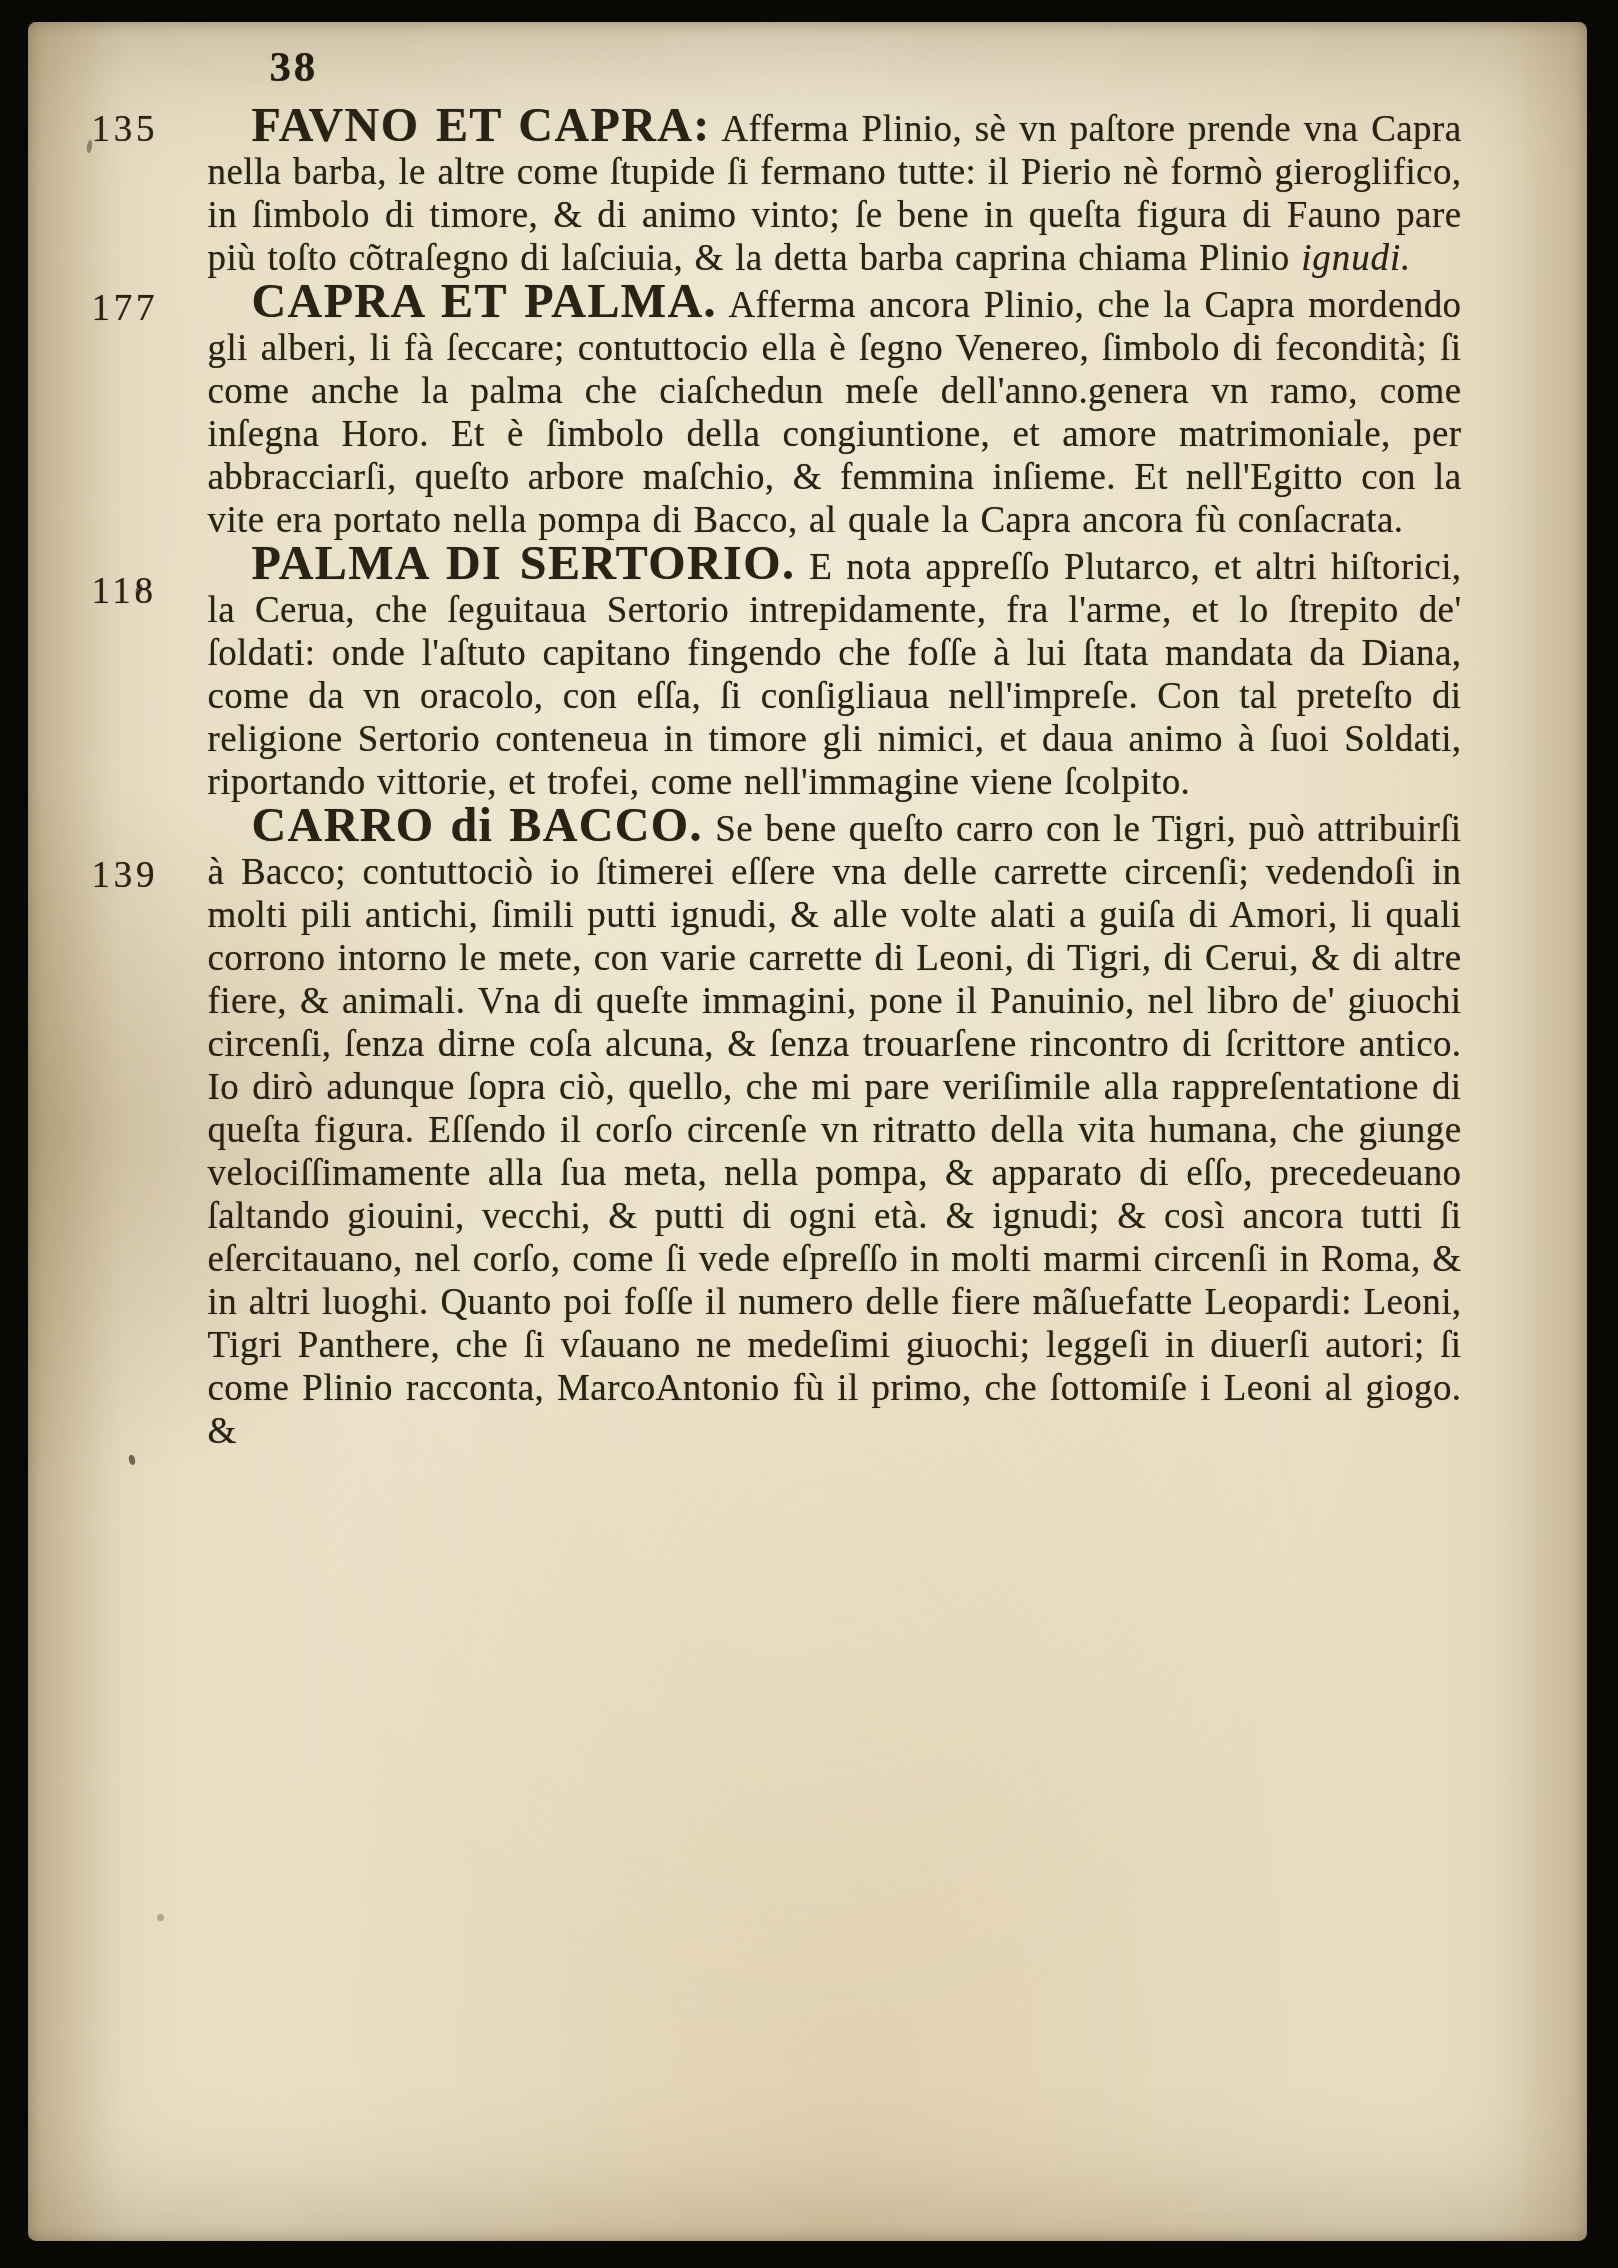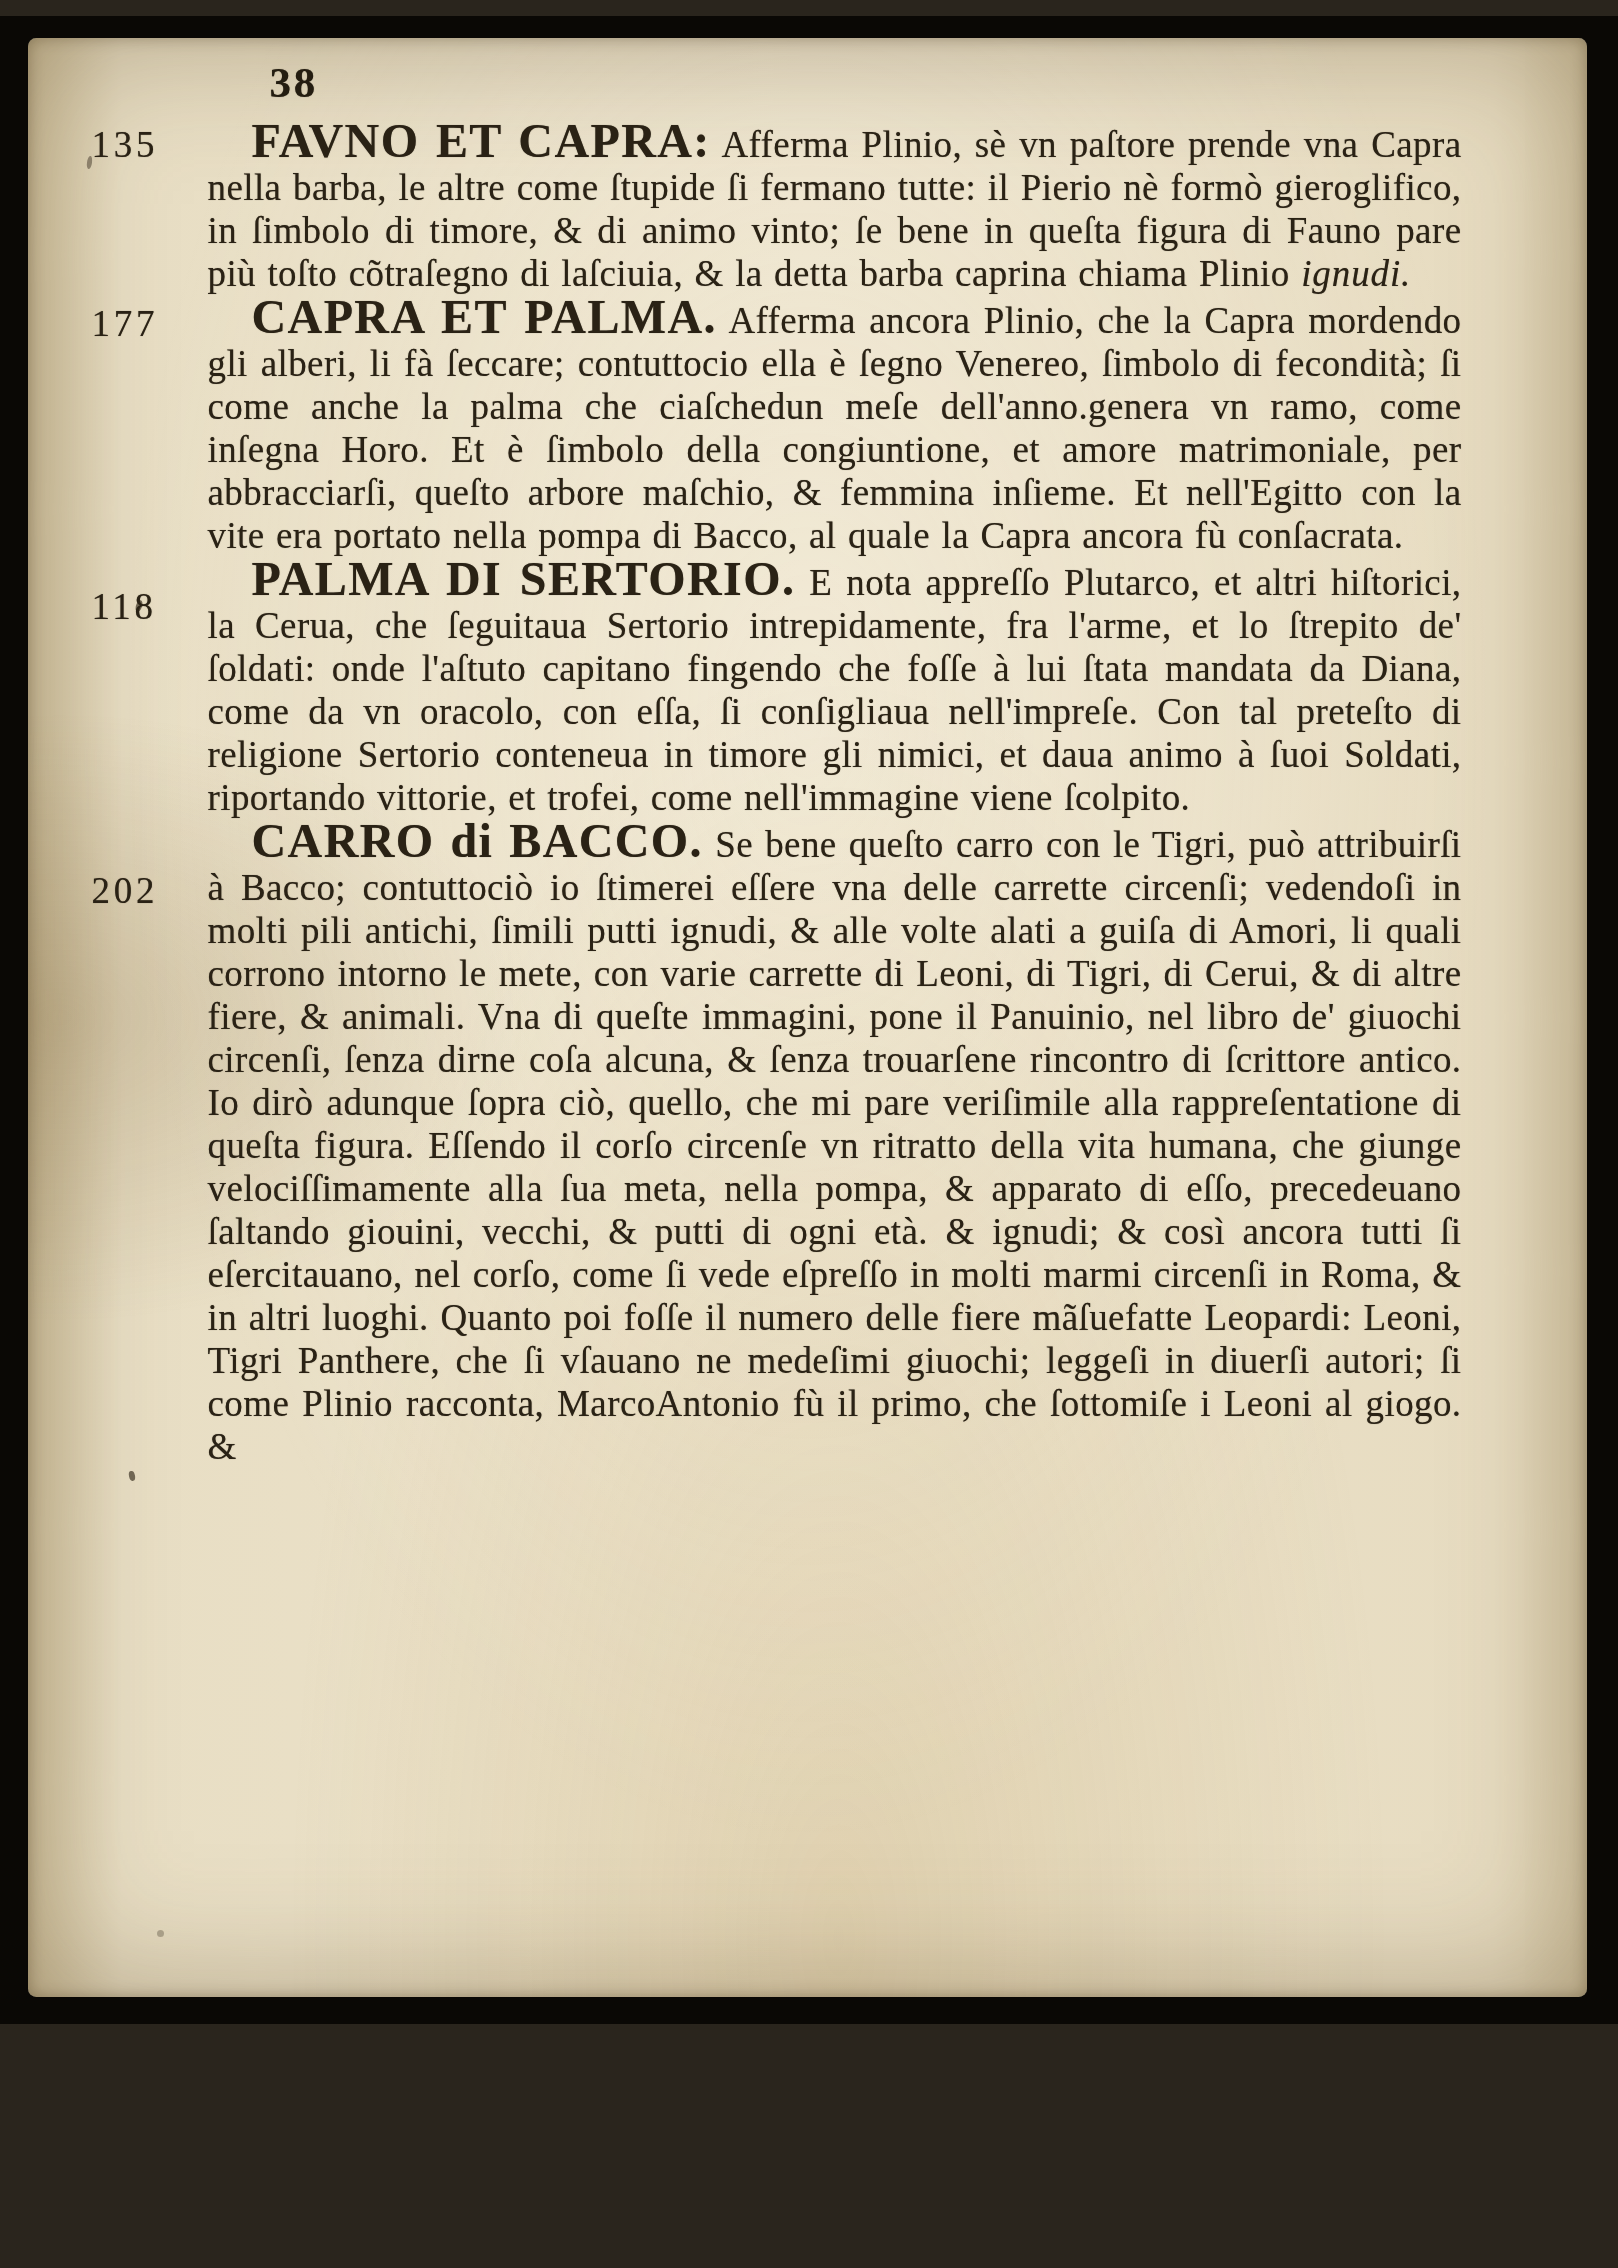--- a/index.html
+++ b/index.html
@@ -1,24 +1,24 @@
 <!DOCTYPE html>
 <html lang="it" style="font-size:14.7px"><head>
 <meta charset="utf-8">
 <style>
   * { margin:0; padding:0; box-sizing:border-box; }
   html,body { background:#2a251d; }
   body { font-family:"Liberation Serif","DejaVu Serif",serif; }
 
   .scan {
     position:relative;
-    width:1618px; height:2008px;
+    width:1618px; height:2268px;
     background:#0a0805;
     overflow:hidden;
-    margin:16px auto;
+    margin:0 auto;
   }
 
   .page {
     position:absolute;
     left:27.5px; top:22px; right:31px; bottom:27.5px;
     background:
       radial-gradient(ellipse at 50% 35%, rgba(255,252,242,0.28), rgba(0,0,0,0) 62%),
       radial-gradient(ellipse at 52% 97%, rgba(175,142,72,0.20), rgba(0,0,0,0) 48%),
       radial-gradient(ellipse at 2% 50%, rgba(120,92,45,0.22), rgba(0,0,0,0) 22%),
       linear-gradient(90deg, #d5c7a4 0%, #e8dec4 6%, #ece2ca 50%, #e7dcc1 94%, #dccfae 100%);
@@ -106,21 +106,21 @@
         <span>Afferma ancora Plinio, che la Capra mordendo gli alberi, li fà ſeccare; contuttocio ella è ſegno Venereo, ſimbolo di fecondità; ſi come anche la palma che ciaſchedun meſe dell'anno.genera vn ramo, come inſegna Horo. Et è ſimbolo della congiuntione, et amore matrimoniale, per abbracciarſi, queſto arbore maſchio, &amp; femmina inſieme. Et nell'Egitto con la vite era portato nella pompa di Bacco, al quale la Capra ancora fù conſacrata.</span>
       </div>
 
       <div class="entry">
         <span class="mnum m2">118</span>
         <span class="heading">PALMA DI SERTORIO.</span>
         <span>E nota appreſſo Plutarco, et altri hiſtorici, la Cerua, che ſeguitaua Sertorio intrepidamente, fra l'arme, et lo ſtrepito de' ſoldati: onde l'aſtuto capitano fingendo che foſſe à lui ſtata mandata da Diana, come da vn oracolo, con eſſa, ſi conſigliaua nell'impreſe. Con tal preteſto di religione Sertorio conteneua in timore gli nimici, et daua animo à ſuoi Soldati, riportando vittorie, et trofei, come nell'immagine viene ſcolpito.</span>
       </div>
 
       <div class="entry">
-        <span class="mnum m3">202</span>
+        <span class="mnum m3">139</span>
         <span class="heading">CARRO di BACCO.</span>
         <span>Se bene queſto carro con le Tigri, può attribuirſi à Bacco; contuttociò io ſtimerei eſſere vna delle carrette circenſi; vedendoſi in molti pili antichi, ſimili putti ignudi, &amp; alle volte alati a guiſa di Amori, li quali corrono intorno le mete, con varie carrette di Leoni, di Tigri, di Cerui, &amp; di altre fiere, &amp; animali. Vna di queſte immagini, pone il Panuinio, nel libro de' giuochi circenſi, ſenza dirne coſa alcuna, &amp; ſenza trouarſene rincontro di ſcrittore antico. Io dirò adunque ſopra ciò, quello, che mi pare veriſimile alla rappreſentatione di queſta figura. Eſſendo il corſo circenſe vn ritratto della vita humana, che giunge velociſſimamente alla ſua meta, nella pompa, &amp; apparato di eſſo, precedeuano ſaltando giouini, vecchi, &amp; putti di ogni età. &amp; ignudi; &amp; così ancora tutti ſi eſercitauano, nel corſo, come ſi vede eſpreſſo in molti marmi circenſi in Roma, &amp; in altri luoghi. Quanto poi foſſe il numero delle fiere mãſuefatte Leopardi: Leoni, Tigri Panthere, che ſi vſauano ne medeſimi giuochi; leggeſi in diuerſi autori; ſi come Plinio racconta, MarcoAntonio fù il primo, che ſottomiſe i Leoni al giogo. &amp;</span>
       </div>
 
 
     </div>
   </div>
 </div>
 
 

